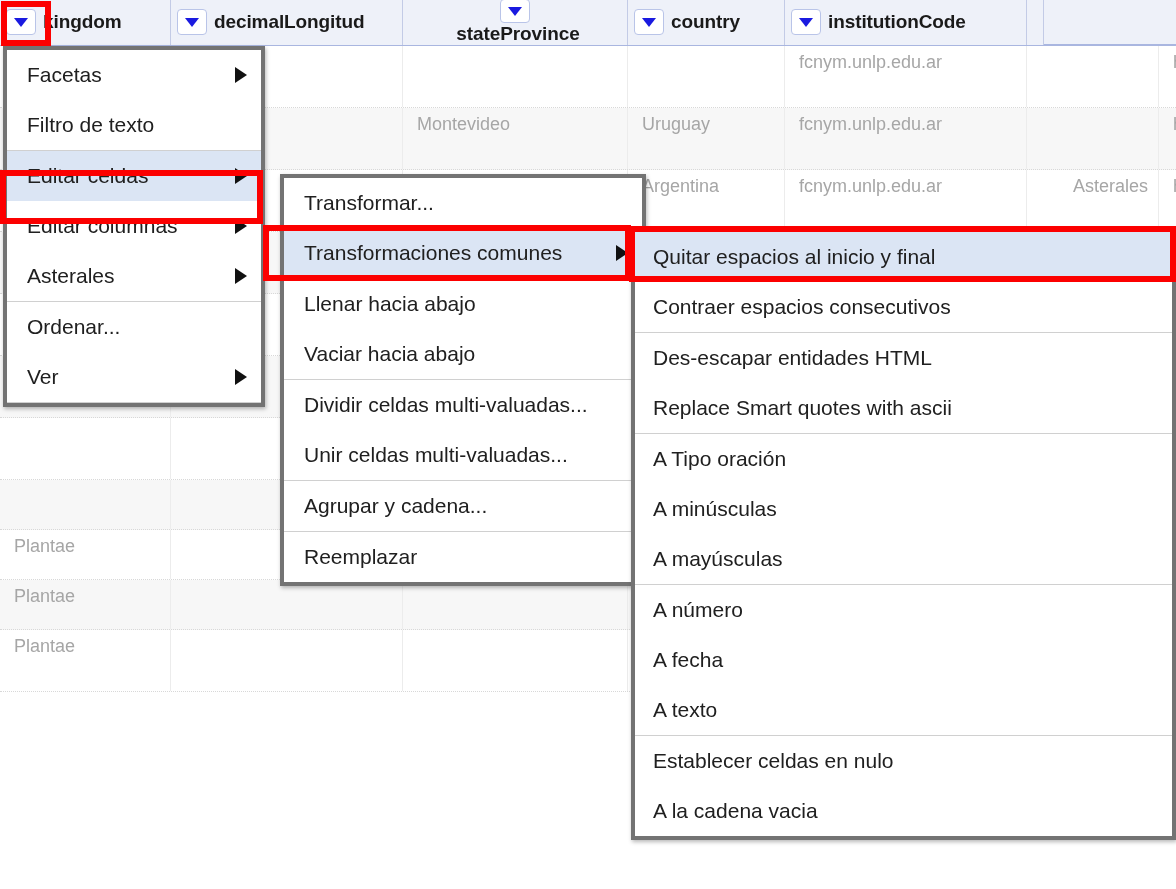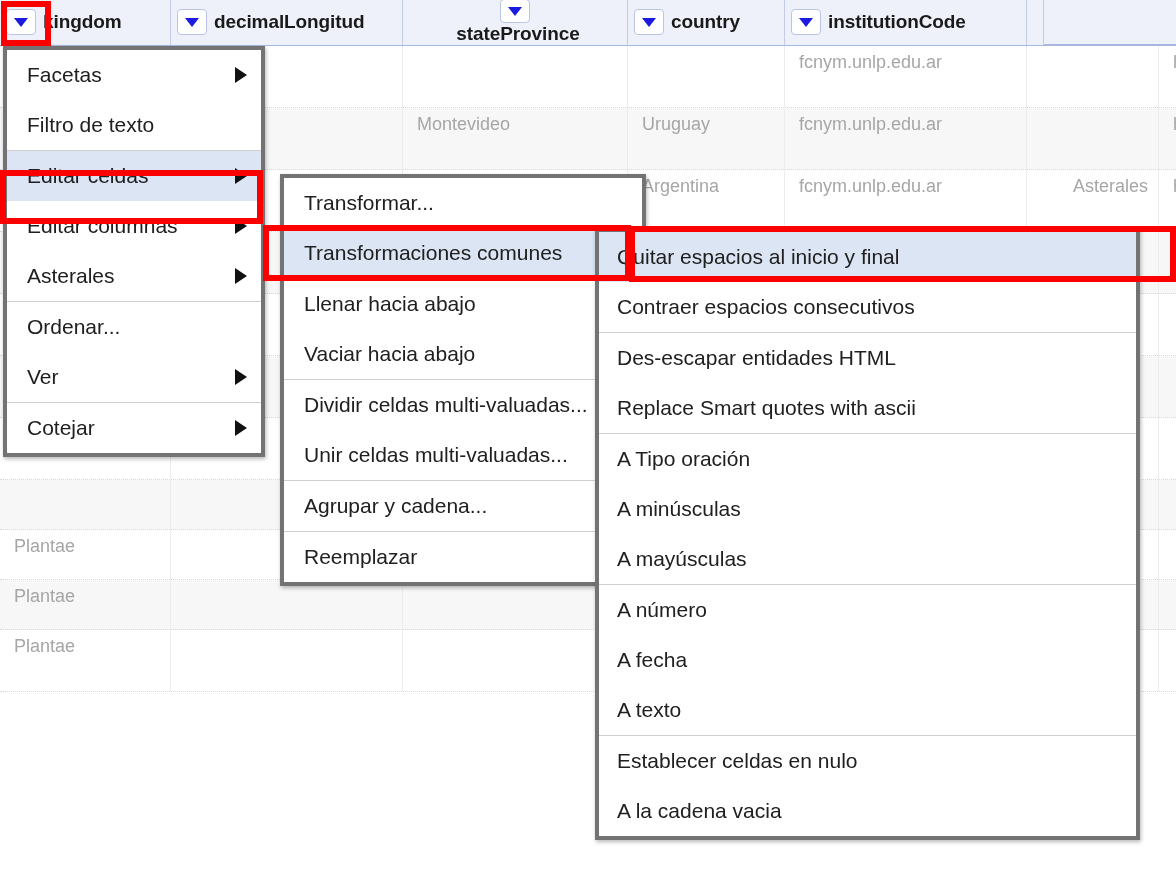--- a/index.html
+++ b/index.html
@@ -151,21 +151,21 @@
   #menu2 {
     left: 280px;
     top: 174px;
     width: 366px;
     z-index: 55;
   }
   #menu2 .menu-item { height: 50px; }
 
   
   #menu3 {
-    left: 595px;
+    left: 631px;
     top: 228px;
     width: 545px;
     z-index: 60;
   }
   #menu3 .menu-item { height: 50px; padding-left: 18px; font-size: 21px; }
 
   
   .redbox {
     position: absolute;
     border: 6px solid #fc0000;
@@ -345,24 +345,20 @@
     </div>
     <div class="menu-sep"></div>
     <div class="menu-item">
       <span class="label">Ordenar...</span>
     </div>
     <div class="menu-item">
       <span class="label">Ver</span>
       <div class="arrow-right"></div>
     </div>
     <div class="menu-sep"></div>
-    <div class="menu-item">
-      <span class="label">Cotejar</span>
-      <div class="arrow-right"></div>
-    </div>
   </div>
 
 <div class="menu" id="menu2">
     <div class="menu-item">
       <span class="label">Transformar...</span>
     </div>
     <div class="menu-item sel">
       <span class="label">Transformaciones comunes</span>
       <div class="arrow-right arrow-tight"></div>
     </div>

